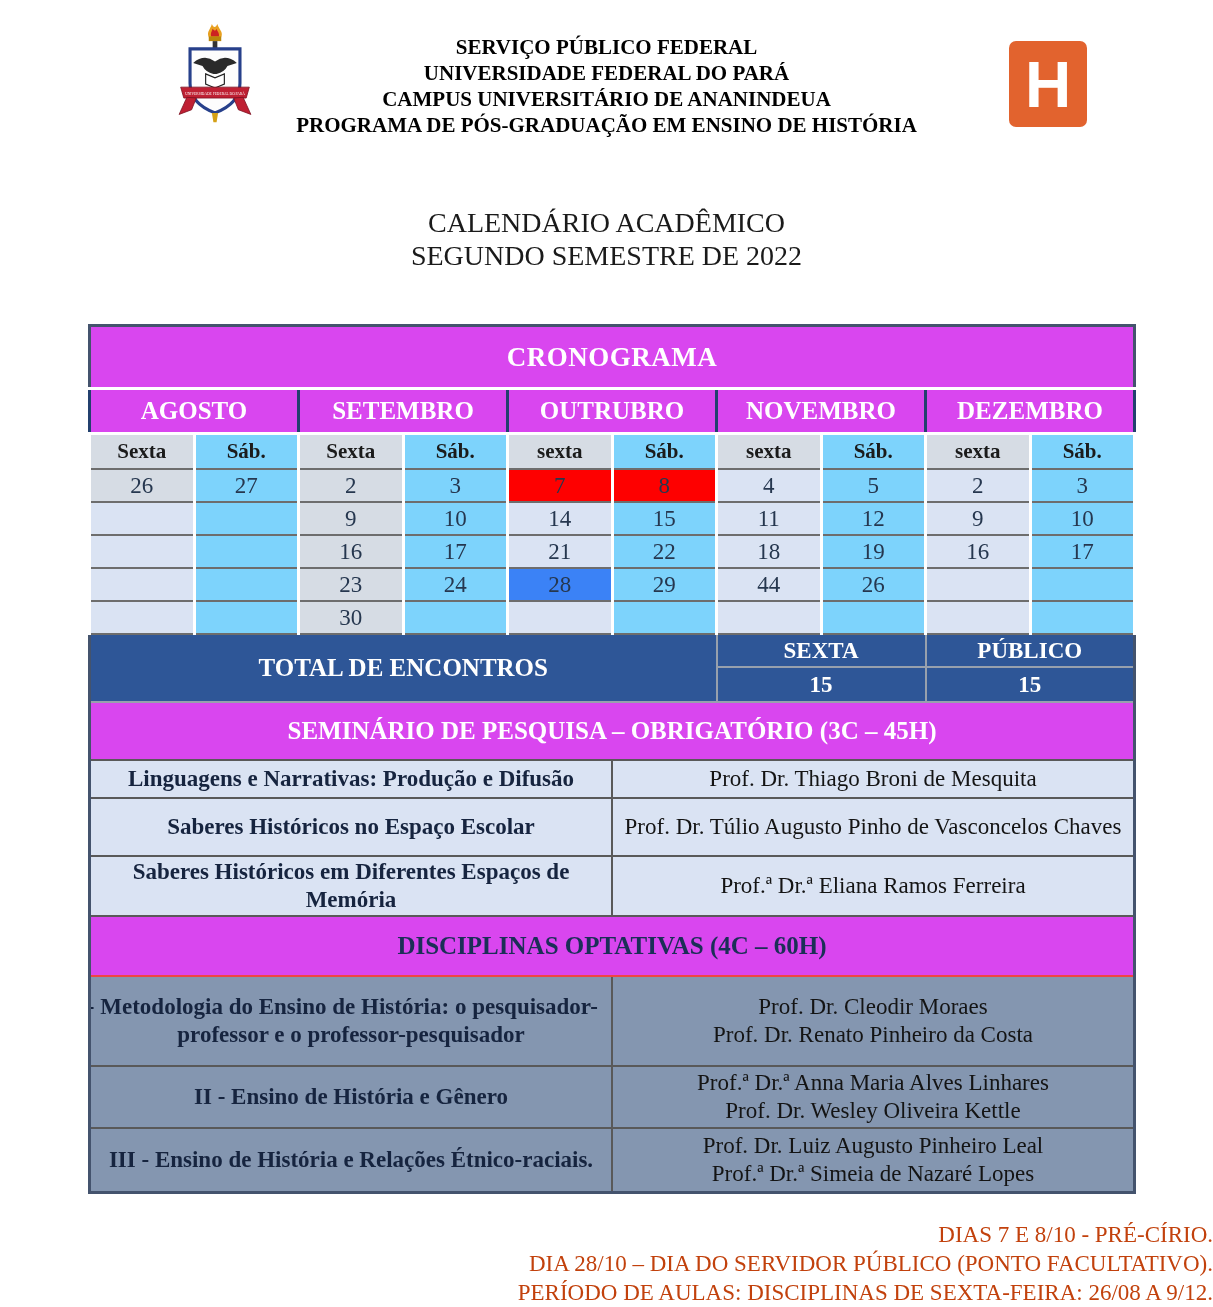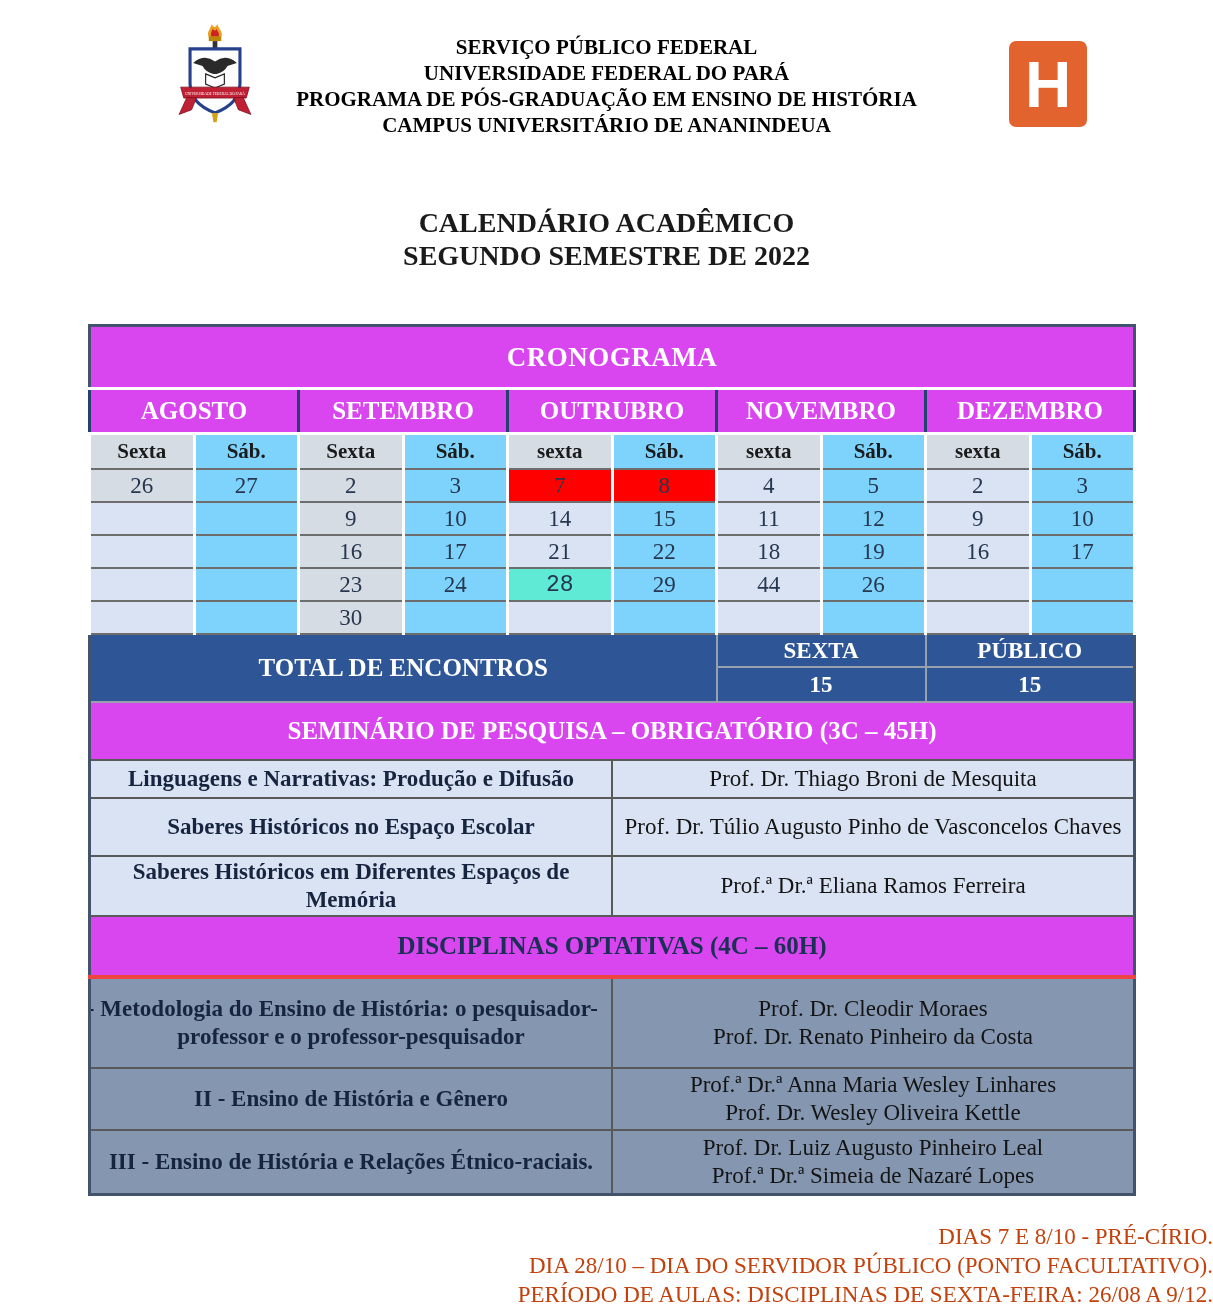--- a/index.html
+++ b/index.html
@@ -6,21 +6,21 @@
   body{width:1213px;height:1307px;overflow:hidden;
        font-family:"Liberation Serif", serif;color:#111;}
   .page{position:relative;width:1213px;height:1307px;background:#fff;}
 
   
   .page-header{position:relative;height:160px;}
   .crest{position:absolute;left:176px;top:16px;}
   .hlogo{position:absolute;left:1008px;top:40px;}
   .org-lines{position:absolute;left:0;right:0;top:34px;text-align:center;
              font-weight:bold;font-size:21px;line-height:26px;color:#000;}
-  .doc-title{margin-top:46px;text-align:center;font-weight:bold;
+  .doc-title{margin-top:46px;text-align:center;font-weight:normal;
              font-size:28px;line-height:33px;color:#1a1a1a;}
 
   
   table.cal{border-collapse:collapse;table-layout:fixed;
             width:1048px;margin:52px 0 0 88px;border:3px solid #44536d;}
   table.cal td{padding:0;text-align:center;vertical-align:middle;
                overflow:hidden;}
   col.c10{width:10%;}
 
   
@@ -35,34 +35,34 @@
   .r-day td{height:33px;font-size:21px;font-weight:bold;color:#1b1b1b;
             border-left:3px solid #fff;border-right:3px solid #fff;
             border-bottom:2px solid #6d6d6d;}
   .r-date td{height:31px;font-size:23px;color:#26374f;
              border-left:3px solid #fff;border-right:3px solid #fff;
              border-top:2px solid #6d6d6d;border-bottom:2px solid #6d6d6d;}
   .lg{background:#d6dce4;}      
   .lt{background:#dae3f3;}      
   .dk{background:#7dd3fc;}      
   .red{background:#fe0000;}
-  .gold{background:#5eead4;font-family:Liberation Mono, monospace;}
+  .gold{background:#3b82f6;}
 
   
   .r-tot td{background:#2e5697;color:#fff;font-weight:bold;
             border:2px solid #97a0ad;}
   .tot-label{font-size:25px;}
   .tot-col{height:31px;font-size:23px;}
   .tot-val{height:33px;font-size:23px;}
 
   
   .r-semhdr td{height:56px;font-size:25px;border-top:2px solid #9aa3b0;
                border-bottom:2px solid #595959;}
   .r-dischdr td{height:58px;font-size:25px;color:#1b2f57;
-                border-top:2px solid #595959;border-bottom:4px solid #ef4444;}
+                border-top:2px solid #595959;border-bottom:2px solid #ef4444;}
 
   
   .r-sem td,.r-disc td{border:2px solid #595959;text-align:left;
                        font-size:23px;line-height:28px;padding:3px 12px;}
   .r-sem td{background:#dae3f3;}
   .r-disc td{background:#8496b0;}
   .course{font-weight:bold;color:#16243f;}
   .prof{color:#141414;}
   .hang{padding-left:46px;text-indent:-32px;text-align:justify;}
   .h36 td{height:36px;margin-top:46px;} .h56 td{height:56px;} .h58 td{height:58px;}
@@ -89,22 +89,22 @@
       <path d="M6,83 L94,83 L90,97 L10,97 Z" fill="#bf2033" stroke="#7a1020" stroke-width="1"></path>
       <text x="50" y="93" font-size="4.6" fill="#fff" text-anchor="middle">UNIVERSIDADE FEDERAL DO PARÁ</text>
       <path d="M14,96 L4,118 L20,112 L26,97 Z" fill="#bf2033" stroke="#7a1020" stroke-width="1"></path>
       <path d="M86,96 L96,118 L80,112 L74,97 Z" fill="#bf2033" stroke="#7a1020" stroke-width="1"></path>
       <path d="M46,116 L54,116 L52,128 L48,128 Z" fill="#d4a017"></path>
     </svg>
 
     <div class="org-lines">
       <div>SERVIÇO PÚBLICO FEDERAL</div>
       <div>UNIVERSIDADE FEDERAL DO PARÁ</div>
+      <div>CAMPUS UNIVERSITÁRIO DE ANANINDEUA</div>
       <div>PROGRAMA DE PÓS-GRADUAÇÃO EM ENSINO DE HISTÓRIA</div>
-      <div>CAMPUS UNIVERSITÁRIO DE ANANINDEUA</div>
     </div>
 
     <svg class="hlogo" width="80" height="88" viewBox="0 0 80 88">
       <rect x="1" y="1" width="78" height="86" rx="7" fill="#e2632e"></rect>
       <text x="40" y="67" font-family="Liberation Sans, sans-serif" font-size="64" font-weight="bold" fill="#fff" text-anchor="middle">H</text>
     </svg>
   </div>
 
   <div class="doc-title">
     <div>CALENDÁRIO ACADÊMICO</div>
@@ -250,21 +250,21 @@
     <tr class="r-disc h88">
       <td colspan="5" class="course hang">I - Metodologia do Ensino de História: o pesquisador-professor e o professor-pesquisador</td>
       <td colspan="5" class="prof">
         <div>Prof. Dr. Cleodir Moraes</div>
         <div>Prof. Dr. Renato Pinheiro da Costa</div>
       </td>
     </tr>
     <tr class="r-disc h60">
       <td colspan="5" class="course">II - Ensino de História e Gênero</td>
       <td colspan="5" class="prof">
-        <div>Prof.ª Dr.ª Anna Maria Wesley Linhares</div>
+        <div>Prof.ª Dr.ª Anna Maria Alves Linhares</div>
         <div>Prof. Dr. Wesley Oliveira Kettle</div>
       </td>
     </tr>
     <tr class="r-disc h62">
       <td colspan="5" class="course">III - Ensino de História e Relações Étnico-raciais.</td>
       <td colspan="5" class="prof">
         <div>Prof. Dr. Luiz Augusto Pinheiro Leal</div>
         <div>Prof.ª Dr.ª Simeia de Nazaré Lopes</div>
       </td>
     </tr>

